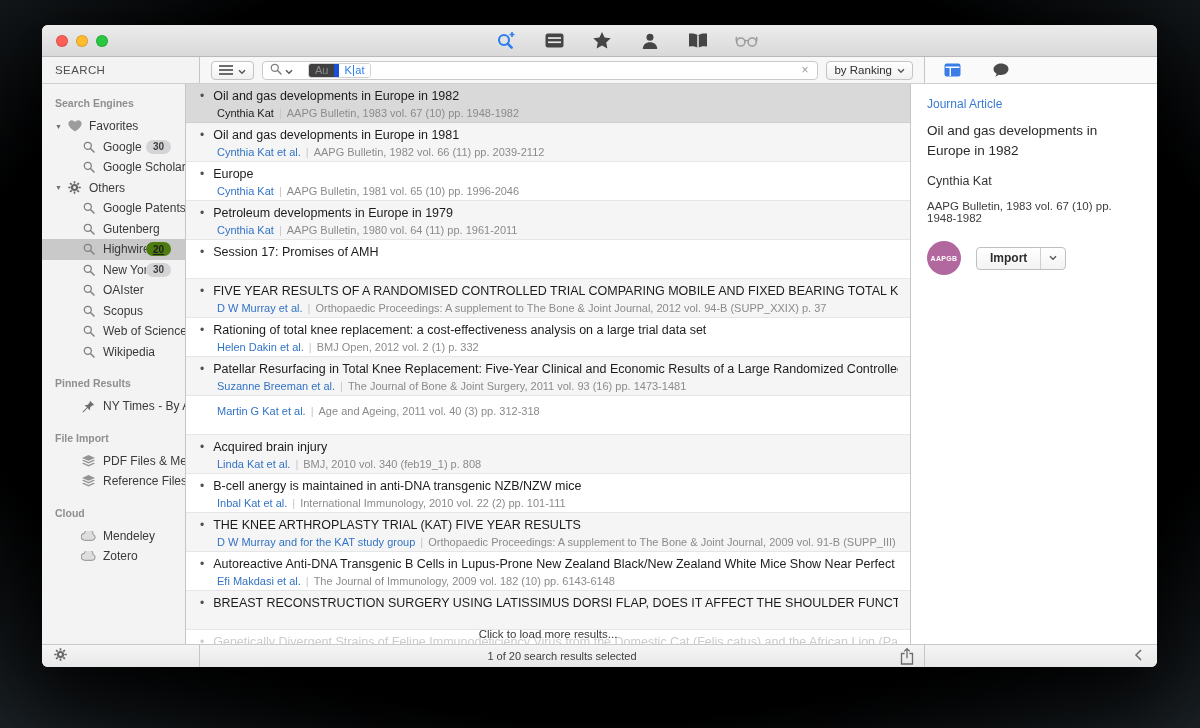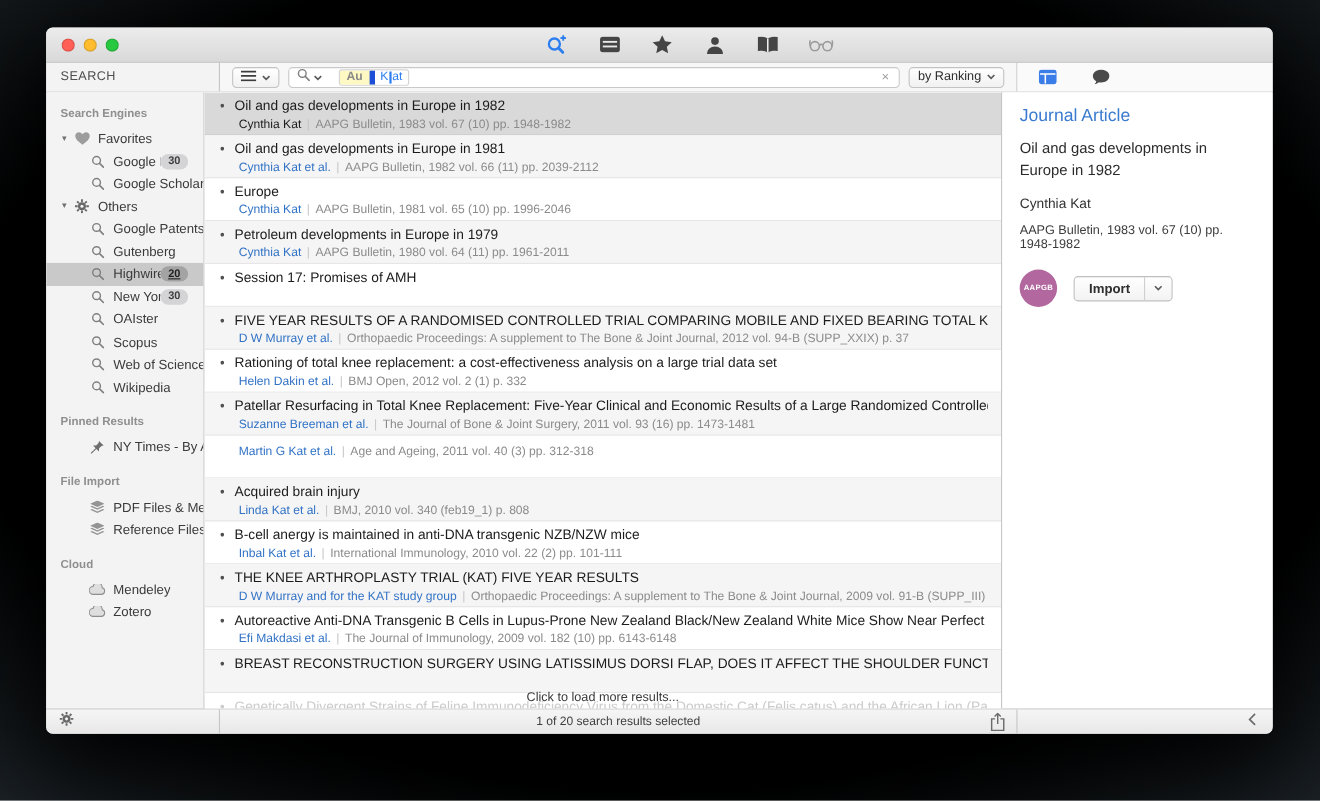--- a/index.html
+++ b/index.html
@@ -23,57 +23,57 @@
   .search-label { font-size:11.5px; color:#4f4f4f; letter-spacing:.4px; }
   .hr-main { width:725px; background:#f7f7f7; border-right:1px solid #c6c6c6; display:flex; align-items:center; padding:0 11px; gap:8px; }
   .hr-right { flex:1; background:#fafafa; display:flex; align-items:center; padding-left:15px; gap:25px; }
 
   .mini-btn { height:19px; border:1px solid #c3c3c3; border-radius:4px; background:linear-gradient(#fff,#f1f1f1);
     display:flex; align-items:center; padding:0 7px; gap:5px; }
   .search-field { flex:1; height:19px; border:1px solid #c9c9c9; border-radius:4px; background:#fff;
     display:flex; align-items:center; padding:0 7px; }
   .field-caret { margin-left:3px; }
   .token { display:flex; height:15px; border:1px solid #d2d2d2; border-radius:3px; overflow:hidden; font-size:11px; margin-left:15px; align-items:stretch; }
-  .token-key { background:#fef9c3; color:#8a8a8a; padding:0 6px; display:flex; align-items:center; border-right:5px solid #1d4ed8;font-weight:bold; }
+  .token-key { background:#404040; color:#8a8a8a; padding:0 6px; display:flex; align-items:center; border-right:5px solid #1d4ed8; }
   .token-val { padding:0 5px; color:#2d7ff0; display:flex; align-items:center; background:#fff; }
   .caret-line { width:1.5px; height:11px; background:#2d7ff0; margin:0 1px; }
   .clear-btn { margin-left:auto; color:#9b9b9b; font-size:12px; line-height:1; padding:0 2px; }
   .sort-btn { font-size:11.5px; color:#2e2e2e; }
 
   
   .content { flex:1; display:flex; min-height:0; }
   .sidebar { width:144px; background:#f3f3f4; border-right:1px solid #c6c6c6; padding-top:13px; font-size:12px; color:#3a3a3a; overflow:hidden; }
   .section { margin-bottom:15px; }
   .section-header { padding:0 13px; font-size:10.5px; font-weight:bold; color:#8f8f8f; margin-bottom:7px; }
   .s-item { height:20.5px; display:flex; align-items:center; padding-left:13px; }
   .s-item.level1 { padding-left:39px; }
   .s-item.selected { background:#c9c9c9; }
   .disclosure { width:12px; font-size:7px; color:#6f6f6f; flex:0 0 12px; }
   .s-icon { width:15px; display:flex; justify-content:center; margin-right:7px; flex:0 0 15px; }
   .s-label { white-space:nowrap; overflow:hidden; }
   .badge { margin-left:auto; margin-right:14px; background:#d4d4d6; border-radius:8px; font-size:10px; font-weight:bold; padding:1.5px 7px; color:#3e3e3e; }
-  .badge.dark { background:#a3a3a3; color:#1e1e1e;text-decoration:underline; }
+  .badge.dark { background:#4d7c0f; color:#1e1e1e;text-decoration:underline; }
 
   .main { width:725px; border-right:1px solid #c6c6c6; background:#fff; position:relative; overflow:hidden; }
   .row { height:39px; padding:5px 12px 0 14px; border-bottom:1px solid #e6e6e6; }
   .row.alt { background:#f5f5f6; }
   .row.selected { background:#d9d9d9; border-bottom-color:#cfcfcf; }
   .row-title { font-size:12.5px; color:#1c1c1c; white-space:nowrap; overflow:hidden; }
   .bullet { color:#4f4f4f; margin-right:9px; font-size:12px; }
   .row-meta { font-size:11px; color:#8b8b8b; margin-left:17px; margin-top:3.5px; white-space:nowrap; overflow:hidden; }
   .author { color:#3273c5; }
   .row.selected .author { color:#1c1c1c; }
   .sep { color:#c6c6c6; margin:0 5px; }
   .row.faded .row-title, .row.faded .bullet { color:#cbcbcb; }
   .loadmore { position:absolute; left:0; right:0; bottom:0; height:21px; display:flex; align-items:center; justify-content:center;
     font-size:11.5px; color:#3a3a3a; }
 
   .rightpanel { flex:1; background:#fff; overflow:hidden; }
   .rp-body { padding:13px 16px; }
-  .rp-type { font-size:16px; color:#3a7bd0; margin-bottom:10px; }
+  .rp-type { font-size:12px; color:#3a7bd0; margin-bottom:10px; }
   .rp-title { font-size:13.5px; color:#2b2b2b; line-height:1.45; margin-bottom:14px; }
   .rp-author { font-size:12.5px; color:#333; margin-bottom:12px; }
   .rp-source { font-size:11.5px; color:#3c3c3c; margin-bottom:17px; }
   .rp-actions { display:flex; align-items:center; gap:15px; }
   .jbadge { width:34px; height:34px; border-radius:50%; background:#b2689e; color:#fff; font-size:7px; font-weight:bold;
     display:flex; align-items:center; justify-content:center; letter-spacing:.3px; }
   .import-btn { height:23px; border:1px solid #bfbfbf; border-radius:4px; background:linear-gradient(#fff,#f3f3f3); display:flex; align-items:stretch; }
   .import-label { padding:0 13px; font-size:12px; font-weight:bold; color:#2e2e2e; display:flex; align-items:center; }
   .import-caret { border-left:1px solid #cfcfcf; padding:0 8px; display:flex; align-items:center; }
 

